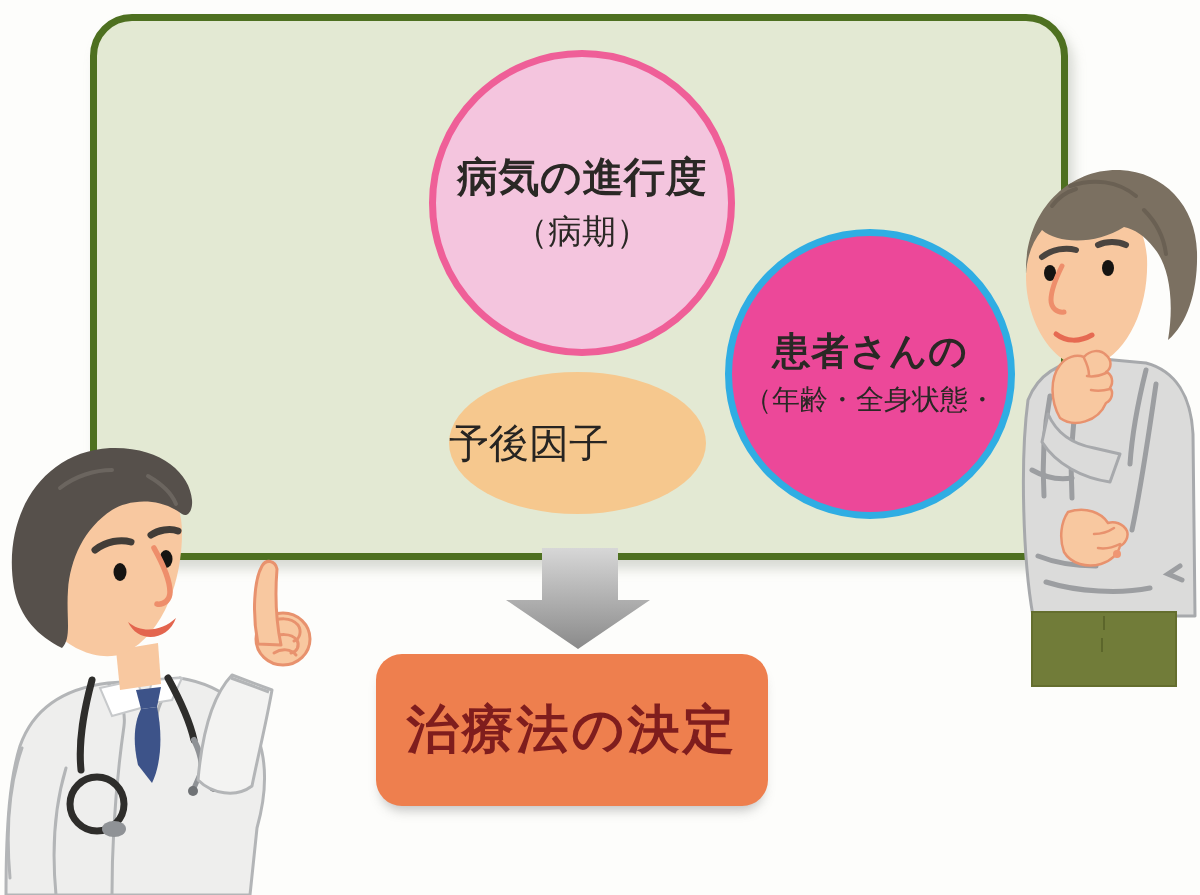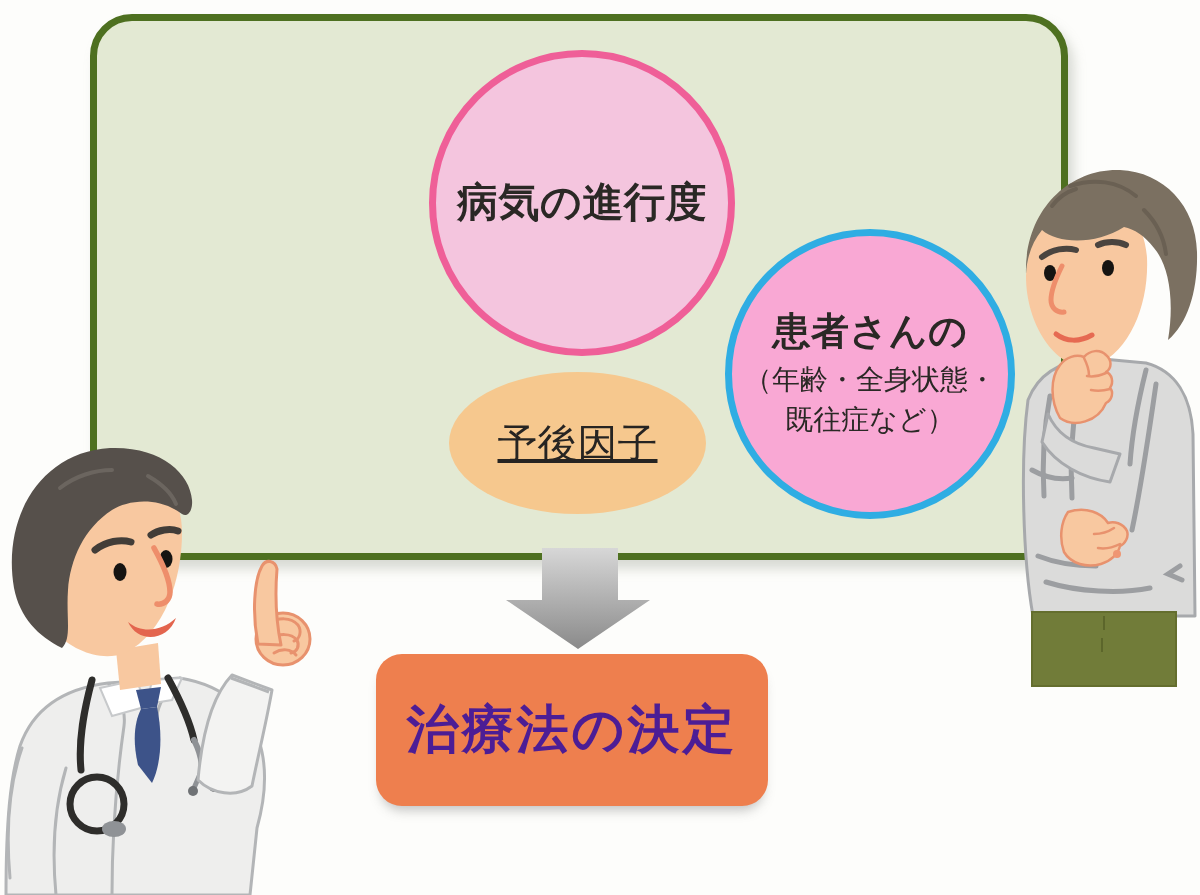--- a/index.html
+++ b/index.html
@@ -20,70 +20,70 @@
   }
 
   
   .circle{
     position:absolute;border-radius:50%;z-index:2;
     display:flex;flex-direction:column;align-items:center;justify-content:center;
     text-align:center;color:#2a2825;
   }
   .circle-stage{left:429px;top:50px;width:292px;height:292px;border:7px solid #ef5f98;background:#f4c5de;}
   .circle-type{left:170px;top:233px;width:270px;height:270px;border:7px solid #73a437;background:#d3e0b2;}
-  .circle-patient{left:725px;top:229px;width:276px;height:276px;border:7px solid #2fade3;background:#f9a8d4;}
+  .circle-patient{left:725px;top:229px;width:276px;height:276px;border:7px solid #2fade3;background:#ec4899;}
 
   .c-title{font-size:41px;font-weight:700;line-height:1.2;letter-spacing:.5px;}
   .c-sub{font-size:34px;font-weight:400;line-height:1.25;margin-top:8px;}
   .circle-patient .c-title{font-size:38px;line-height:1.22;}
   .circle-patient .c-sub{font-size:28px;line-height:1.42;margin-top:6px;text-align:center;}
 
   
   .prognosis{
     position:absolute;left:449px;top:372px;width:257px;height:142px;border-radius:50%;
     background:#f6c88e;z-index:3;
-    display:flex;align-items:center;justify-content:center;
-    font-size:40px;color:#262422;text-decoration:underline;
+    display:flex;align-items:center;justify-content:flex-start;
+    font-size:40px;color:#262422;
   }
 
   
   .arrow-svg{position:absolute;left:498px;top:546px;z-index:2;}
 
   
   .result{
     position:absolute;left:376px;top:654px;width:392px;height:152px;border-radius:26px;
     background:#ee7f4e;z-index:2;
     display:flex;align-items:center;justify-content:center;
     box-shadow:0 9px 12px -5px rgba(120,120,120,.45);
   }
-  .result-label{font-size:52px;font-weight:700;color:#4c1d95;letter-spacing:3px;}
+  .result-label{font-size:52px;font-weight:700;color:#7f1d1d;letter-spacing:3px;}
 
   
   .doctor-svg{position:absolute;left:0px;top:438px;z-index:5;}
   .man-svg{position:absolute;left:998px;top:158px;z-index:5;}
 </style>
 </head>
 <body>
 
 <div class="stage">
 
   <div class="board"></div>
 
   <div class="circle circle-stage">
     <div class="c-title">病気の進行度</div>
+    <div class="c-sub">（病期）</div>
   </div>
 
 
   <div class="circle circle-patient">
     <div class="c-title">
       <div>患者さんの</div>
     </div>
     <div class="c-sub">
       <div>（年齢・全身状態・</div>
-      <div>既往症など）</div>
     </div>
   </div>
 
   <div class="prognosis">
     <span>予後因子</span>
   </div>
 
   <svg class="arrow-svg" width="160" height="106" viewBox="0 0 160 106">
     <defs>
       <linearGradient id="arrowGrad" x1="0" y1="0" x2="0" y2="1">

